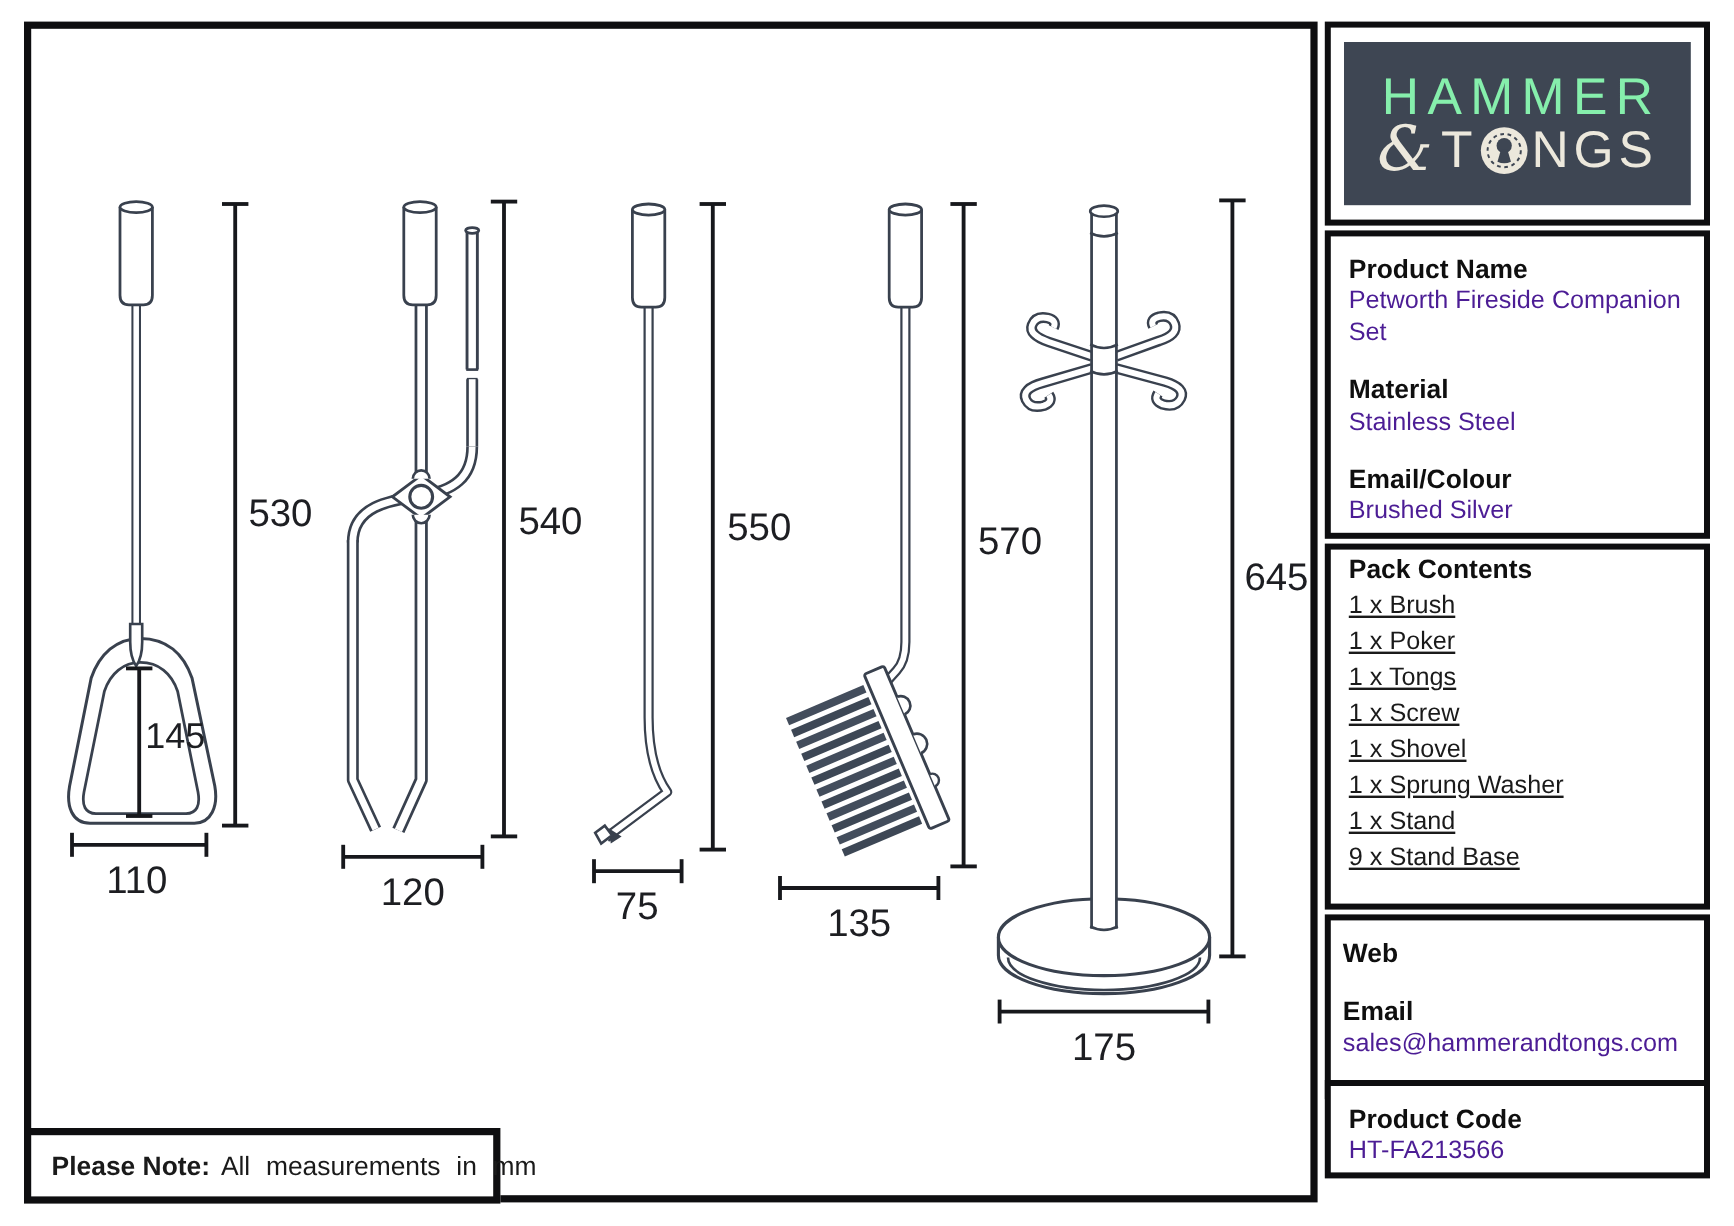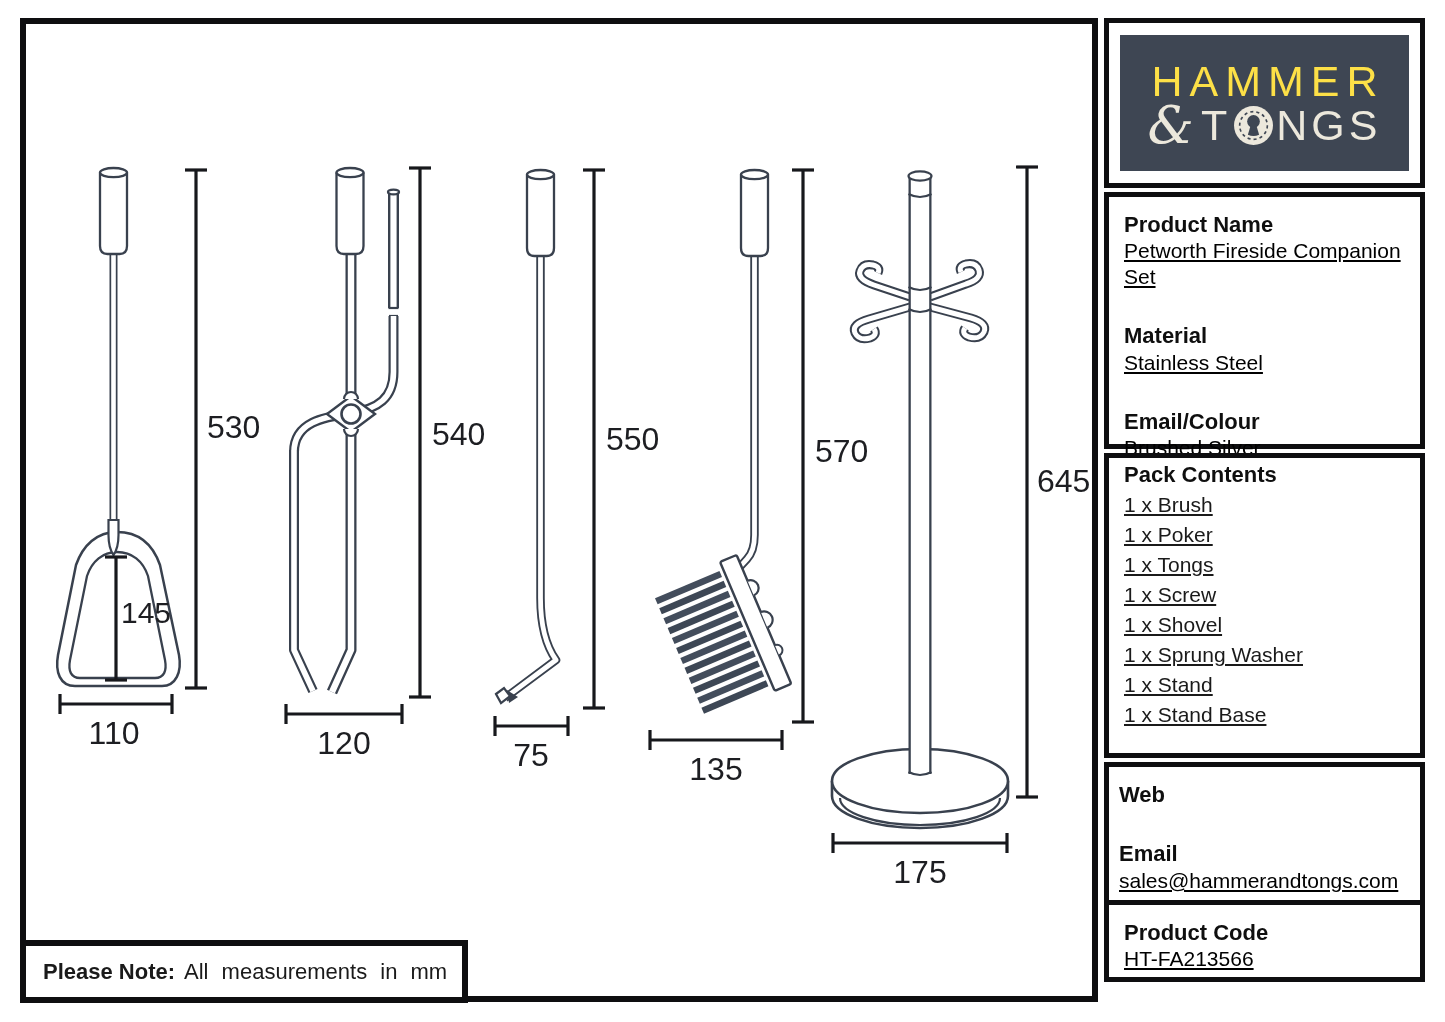--- a/index.html
+++ b/index.html
@@ -16,37 +16,37 @@
   
   .sbox{
     position:absolute;left:1104px;width:321px;border:5px solid #0e0e10;
     box-sizing:border-box;background:#fff;
   }
   #box-logo{top:18px;height:170px;display:flex;align-items:center;justify-content:center;}
   .logo-mark{
     width:289px;height:136px;background:#3e4653;display:flex;flex-direction:column;
     align-items:center;justify-content:center;
   }
-  .logo-l1{font-size:43px;letter-spacing:7px;padding-left:7px;color:#fde047;line-height:1.05;font-weight:400;}
+  .logo-l1{font-size:43px;letter-spacing:7px;padding-left:7px;color:#86efac;line-height:1.05;font-weight:400;}
   .logo-l2{display:flex;align-items:center;font-size:43px;letter-spacing:4px;color:#ece8dc;line-height:1;font-weight:400;}
   .amp{font-family:"DejaVu Serif",serif;font-style:italic;font-size:52px;line-height:.8;margin-right:3px;}
   .keyhole{width:41px;height:41px;margin:0 2px;}
 
   #box-product{top:192px;height:257px;padding:13px 15px;}
   #box-pack{top:453px;height:305px;padding:2px 15px;}
   #box-contact{top:762px;height:154px;padding:13px 10px;}
   #box-code{top:900px;height:82px;padding:13px 15px;}
-  .h{font-weight:700;font-size:22px;color:#0f0f0f;line-height:1.2;margin-top:33px;}
+  .h{font-weight:700;font-size:22px;color:#0f0f0f;line-height:1.2;margin-top:22px;}
   .h.first{margin-top:2px;}
-  .v{font-size:21px;color:#000000;line-height:1.24;text-decoration:underline;}
+  .v{font-size:21px;color:#4c1d95;line-height:1.24;}
   .pack-list{list-style:none;margin:2px 0 0 0;padding:0;font-size:21px;text-decoration:underline;}
   .pack-list li{line-height:30px;}
 
   .note-box{
-    position:absolute;left:20px;top:940px;width:448px;height:63px;
+    position:absolute;left:20px;top:940px;width:397px;height:63px;
     border:6px solid #0e0e10;box-sizing:border-box;background:#fff;
     display:flex;align-items:center;padding-left:17px;font-size:22px;white-space:nowrap;
   }
   .note-bold{font-weight:700;margin-right:9px;}
   .note-rest{word-spacing:7px;}
 
   
   .ol{fill:#ffffff;stroke:#39414e;stroke-width:2.3;}
   .ln{fill:none;stroke:#39414e;stroke-width:2.2;}
   .dl-o{fill:none;stroke:#39414e;stroke-linejoin:round;stroke-linecap:butt;}
@@ -286,21 +286,21 @@
 <div class="sbox" id="box-pack">
   <div class="h first">Pack Contents</div>
   <ul class="pack-list">
     <li>1 x Brush</li>
     <li>1 x Poker</li>
     <li>1 x Tongs</li>
     <li>1 x Screw</li>
     <li>1 x Shovel</li>
     <li>1 x Sprung Washer</li>
     <li>1 x Stand</li>
-    <li>1 x Stand Base</li>
+    <li>9 x Stand Base</li>
   </ul>
 </div>
 
 <div class="sbox" id="box-contact">
   <div class="h first">Web</div>
   <div class="h">Email</div>
   <div class="v">sales@hammerandtongs.com</div>
 </div>
 
 <div class="sbox" id="box-code">

